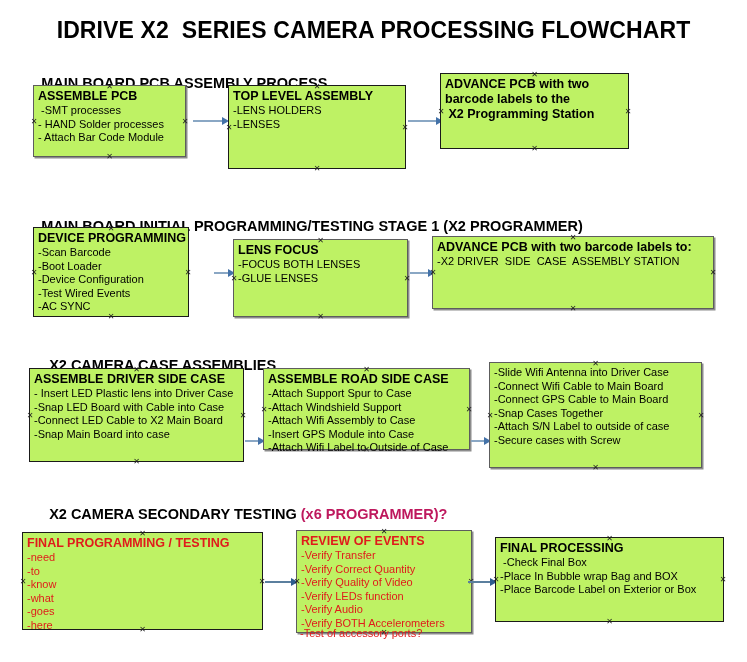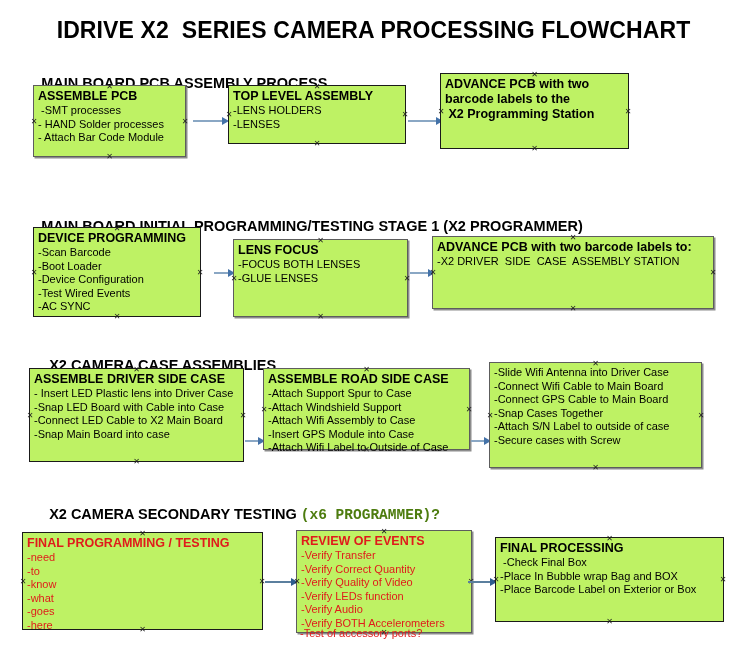--- a/index.html
+++ b/index.html
@@ -34,22 +34,21 @@
     white-space: pre;
   }
 
   .section-title {
     position: absolute;
     font-size: 14.5px;
     font-weight: bold;
     white-space: pre;
   }
   .section-title .accent {
-    color: #4d7c0f;
-    font-family: Liberation Mono, monospace;
+    color: #be185d;
   }
 
   
   .node {
     position: absolute;
     box-sizing: border-box;
     background: #bef264;
     border: 1px solid #1a1a1a;
     padding: 3px 4px 2px 4px;
     overflow: visible;
@@ -137,21 +136,21 @@
     <div class="node-line">- Attach Bar Code Module</div>
     <div class="handle" style="left:50%; top:0;"></div>
     <div class="handle" style="left:50%; top:100%;"></div>
     <div class="handle" style="left:0; top:50%;"></div>
     <div class="handle" style="left:100%; top:50%;"></div>
   </div>
 
   <div class="conn" style="left:193px; top:120px; width:34px;"></div>
   <div class="conn-arrow" style="left:222px; top:116.5px;"></div>
 
-  <div class="node" style="left:228px; top:85px; width:178px; height:59px;">
+  <div class="node" style="left:228px; top:85px; width:178px; height:84px;">
     <div class="node-title">TOP LEVEL ASSEMBLY</div>
     <div class="node-line">-LENS HOLDERS</div>
     <div class="node-line">-LENSES</div>
     <div class="handle" style="left:50%; top:0;"></div>
     <div class="handle" style="left:50%; top:100%;"></div>
     <div class="handle" style="left:0; top:50%;"></div>
     <div class="handle" style="left:100%; top:50%;"></div>
   </div>
 
   <div class="conn" style="left:408px; top:120px; width:32px;"></div>
@@ -164,21 +163,21 @@
     <div class="handle" style="left:50%; top:0;"></div>
     <div class="handle" style="left:50%; top:100%;"></div>
     <div class="handle" style="left:0; top:50%;"></div>
     <div class="handle" style="left:100%; top:50%;"></div>
   </div>
 
   <div class="section-title" style="left:25px; top:202px;">
     <span>MAIN BOARD INITIAL PROGRAMMING/TESTING STAGE 1 (X2 PROGRAMMER)</span>
   </div>
 
-  <div class="node" style="left:33px; top:227px; width:168px; height:90px;">
+  <div class="node" style="left:33px; top:227px; width:156px; height:90px;">
     <div class="node-title">DEVICE PROGRAMMING</div>
     <div class="node-line">-Scan Barcode</div>
     <div class="node-line">-Boot Loader</div>
     <div class="node-line">-Device Configuration</div>
     <div class="node-line">-Test Wired Events</div>
     <div class="node-line">-AC SYNC</div>
     <div class="handle" style="left:50%; top:0;"></div>
     <div class="handle" style="left:50%; top:100%;"></div>
     <div class="handle" style="left:0; top:50%;"></div>
     <div class="handle" style="left:100%; top:50%;"></div>

